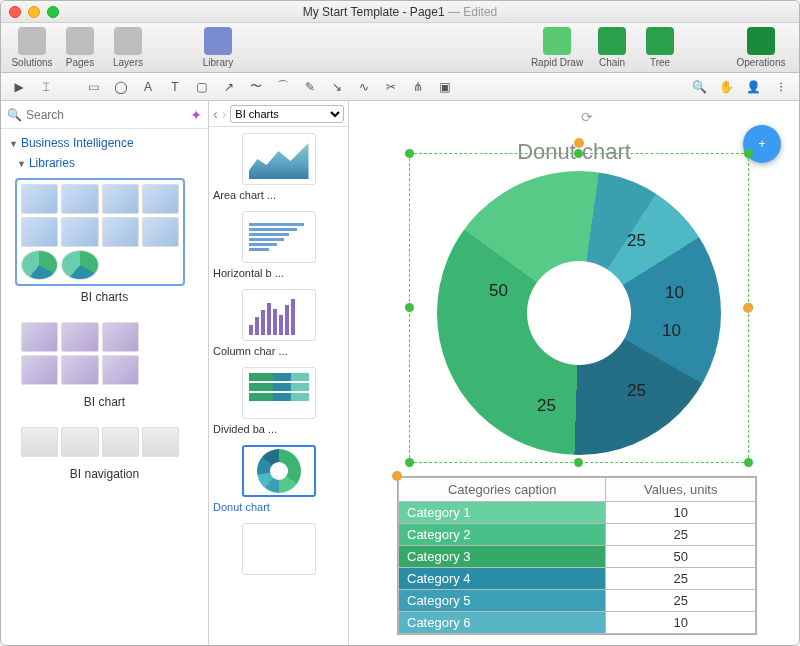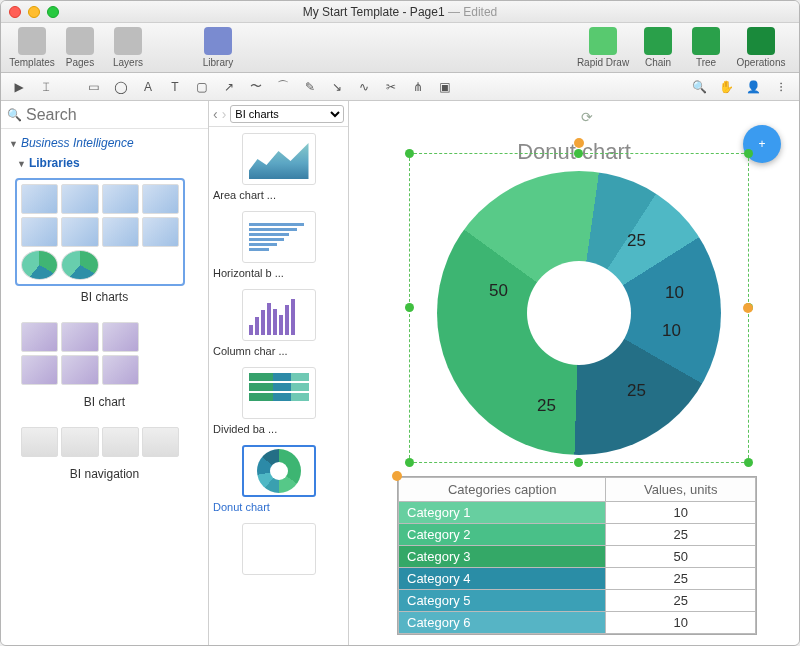--- a/index.html
+++ b/index.html
@@ -21,40 +21,40 @@
 .tb-btn .ico { width:28px; height:28px; border-radius:4px; display:flex; align-items:center; justify-content:center;}
 .tb-btn .lbl { font-size:10px; color:#555; }
 .tb-sep { flex:1; }
 .tb-btn.sel .ico { background:#7a8bd0; }
 .ico.grey { background:#bdbdbd;}
 .ico.blue { background:#4c8ee0;}
 .ico.teal { background:#2fb4aa;}
 .ico.ltgreen { background:#58c96f;}
 .ico.green { background:#2aa04a;}
 .ico.dkgreen { background:#1a8a3b;}
-.tb-btn.wide { width:60px; }
+.tb-btn.wide { width:60px;margin-left:46px; }
 
 
 .shapetoolbar { height:28px; background:linear-gradient(#fbfbfb,#ededed); border-bottom:1px solid #c9c9c9; display:flex; align-items:center; padding:0 6px; gap:3px;}
 .st-btn { width:24px; height:22px; border:1px solid transparent; border-radius:3px; display:flex; align-items:center; justify-content:center; color:#555;}
 .st-gap { width:18px; }
 .st-grow { flex:1; }
 
 
 .cols { display:flex; height:546px; }
 
 
 .leftbar { width:208px; background:#fff; border-right:1px solid #cfcfcf; display:flex; flex-direction:column; overflow:hidden;}
 .search-row { height:28px; display:flex; align-items:center; padding:0 6px; border-bottom:1px solid #e4e4e4; gap:4px;}
-.search-row input { flex:1; border:none; outline:none; font-size:16px; color:#333; background:transparent;}
+.search-row input { flex:1; border:none; outline:none; font-size:12px; color:#333; background:transparent;}
 .search-row .mag { color:#999; }
 .search-row .wand { color:#b44bd6; font-size:14px;}
 .tri { font-size:9px; margin-right:3px; color:#666;}
-.sec-h1 { color:#1a5fb8; font-size:13px; padding:6px 8px 2px;font-style:italic; }
-.sec-h2 { color:#1a5fb8; font-weight:700; padding:4px 16px; font-size:12px;}
+.sec-h1 { color:#1a5fb8; font-size:13px; padding:6px 8px 2px; }
+.sec-h2 { color:#1a5fb8; font-weight:400; padding:4px 16px; font-size:12px;}
 .lib-group { padding:4px 14px 8px; }
 .lib-thumbs { border:2px solid #6ea3e8; border-radius:4px; padding:4px; display:grid; gap:3px; background:#fff;}
 .lib-thumbs.g4 { grid-template-columns:repeat(4,1fr); width:170px;}
 .lib-thumbs.g3 { grid-template-columns:repeat(3,1fr); width:130px;}
 .lib-thumbs.noborder { border-color:transparent; }
 .thumb { height:30px; border:1px solid #ddd; border-radius:2px; background:linear-gradient(135deg,#d0dff2,#a0c0e5); }
 .thumb.map { background:linear-gradient(135deg,#d6d0e8,#b5a5d5);}
 .thumb.nav { background:linear-gradient(#eee,#ddd);}
 .thumb.pie { border-radius:50%; background:conic-gradient(#40b574 0 120deg,#2d8fa8 120deg 220deg,#68cead 220deg 360deg);}
 .lib-label { text-align:center; font-size:12px; color:#333; margin-top:4px;}
@@ -130,21 +130,21 @@
     <div class="dot green"></div>
   </div>
   <div class="title">
     <span>My Start Template - Page1</span><span class="edited"> — Edited</span>
   </div>
 </div>
 
 <div class="maintoolbar">
   <div class="tb-btn">
       <div class="ico grey"></div>
-      <div class="lbl">Templates</div>
+      <div class="lbl">Solutions</div>
     </div>
   <div class="tb-btn">
       <div class="ico grey"></div>
       <div class="lbl">Pages</div>
     </div>
   <div class="tb-btn">
       <div class="ico grey"></div>
       <div class="lbl">Layers</div>
     </div>
   <div style="width:40px"></div>

